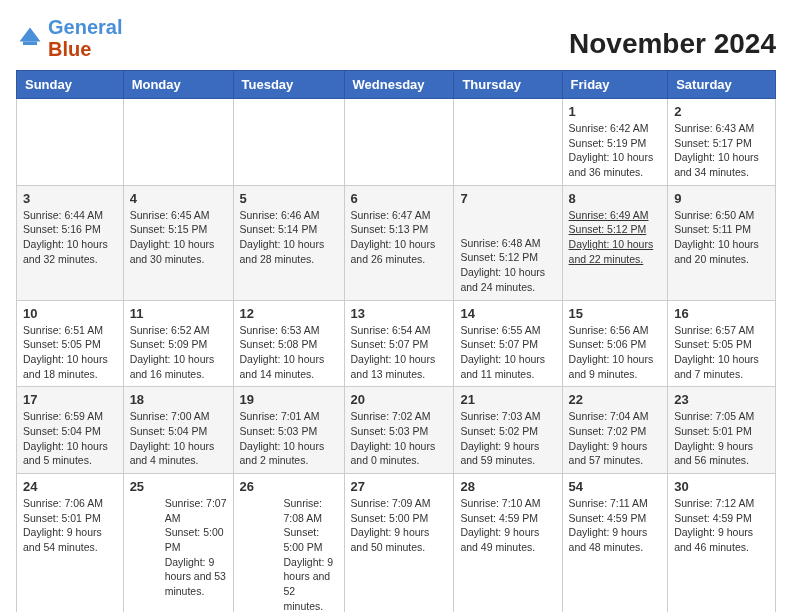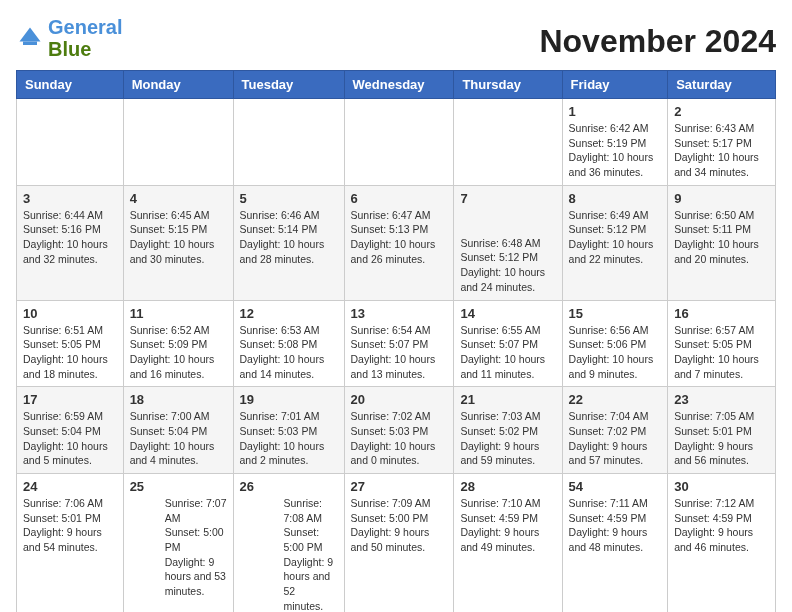--- a/index.html
+++ b/index.html
@@ -29,21 +29,21 @@
     }
     .logo-text span { color: #4a90d9; }
     .logo-icon {
       width: 28px;
       height: 28px;
     }
     .title-block {
       text-align: right;
     }
     .month-title {
-      font-size: 32px;
+      font-size: 28px;
       font-weight: bold;
       color: #222;
     }
     .location {
       font-size: 15px;
       color: #444;
     }
     .calendar {
       width: 100%;
       border-collapse: collapse;
@@ -92,21 +92,21 @@
 <body>
 
 <div class="header">
   <div class="logo">
     <svg class="logo-icon" viewBox="0 0 32 32">
       <polygon points="16,4 28,20 4,20" fill="#4a90d9"></polygon>
       <rect x="8" y="20" width="16" height="4" fill="#4a90d9"></rect>
     </svg>
     <div class="logo-text">
       <div><span>General</span></div>
-      <div><span style="color:#4d7c0f">Blue</span></div>
+      <div><span style="color:#c2410c">Blue</span></div>
     </div>
   </div>
   <div class="title-block">
     <div class="month-title">November 2024</div>
   </div>
 </div>
 
 <table class="calendar">
   <thead>
     <tr>
@@ -165,21 +165,21 @@
 Daylight: 10 hours and 26 minutes.</div>
         </td>
         <td>
           <span class="day-number">7</span>
           <div class="cell-text" style="white-space: pre-line; margin-top: 30px;">Sunrise: 6:48 AM
 Sunset: 5:12 PM
 Daylight: 10 hours and 24 minutes.</div>
         </td>
         <td>
           <span class="day-number">8</span>
-          <div class="cell-text" style="white-space: pre-line;">Sunrise: 6:49 AM
+          <div class="cell-text" style="white-space: pre-line; text-decoration: underline;">Sunrise: 6:49 AM
 Sunset: 5:12 PM
 Daylight: 10 hours and 22 minutes.</div>
         </td>
         <td>
           <span class="day-number">9</span>
           <div class="cell-text" style="white-space: pre-line;">Sunrise: 6:50 AM
 Sunset: 5:11 PM
 Daylight: 10 hours and 20 minutes.</div>
         </td>
       </tr>

